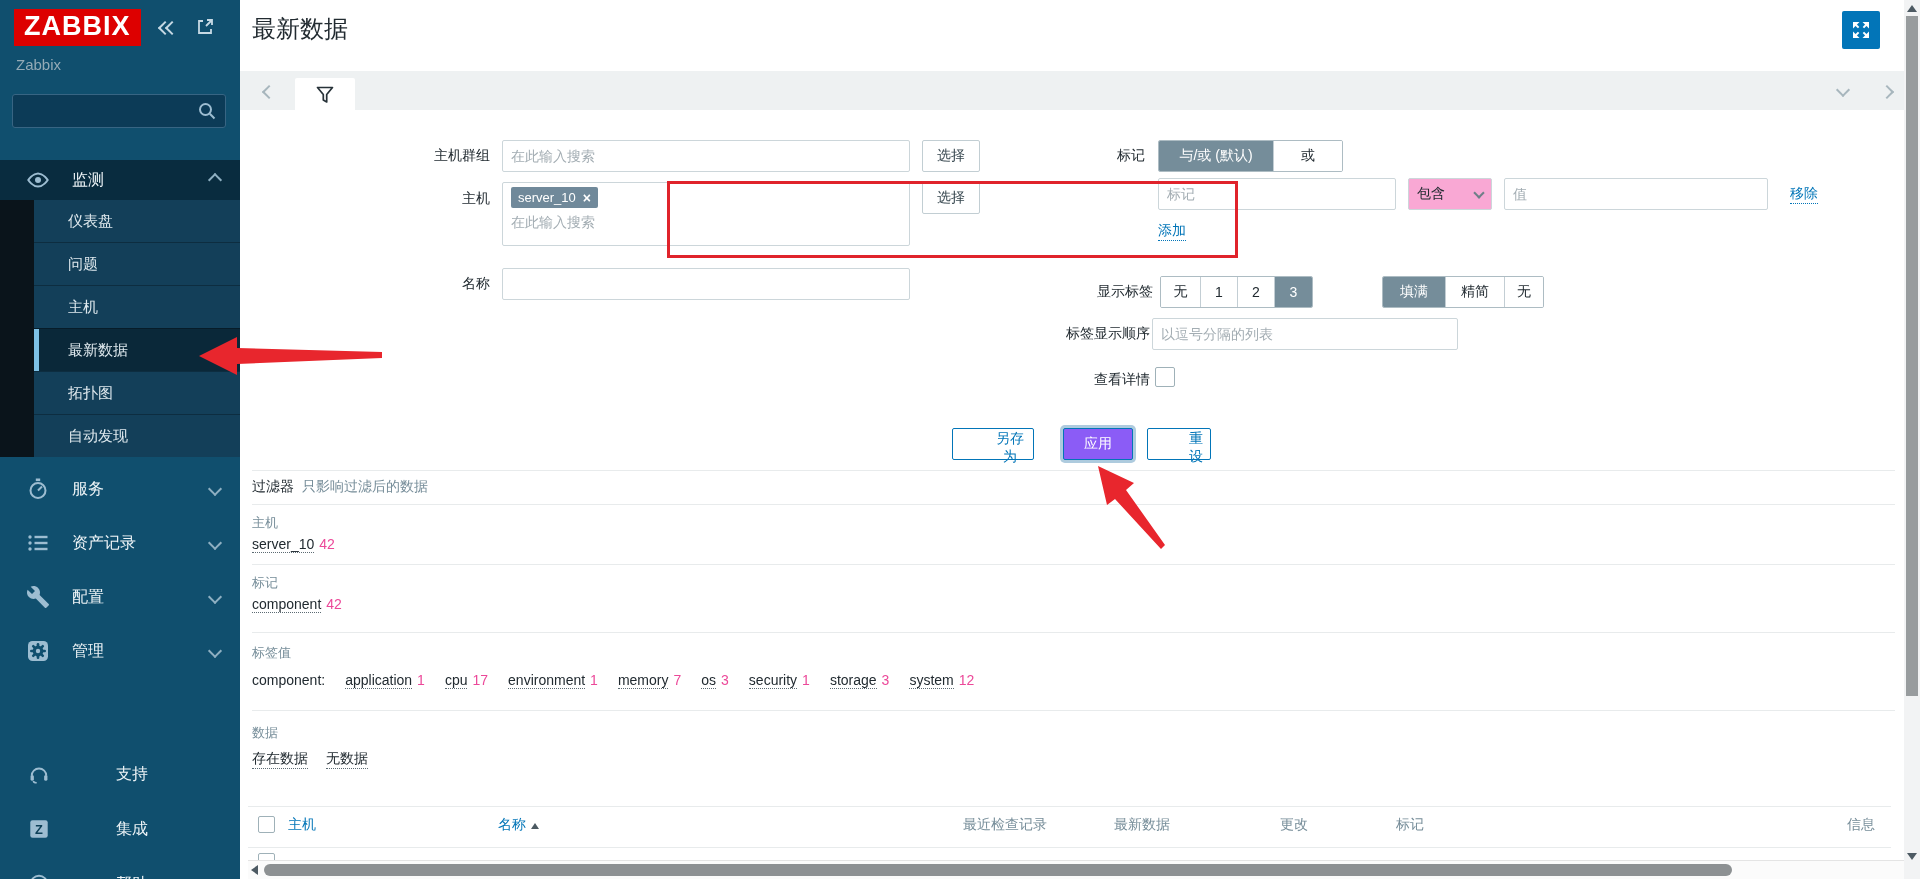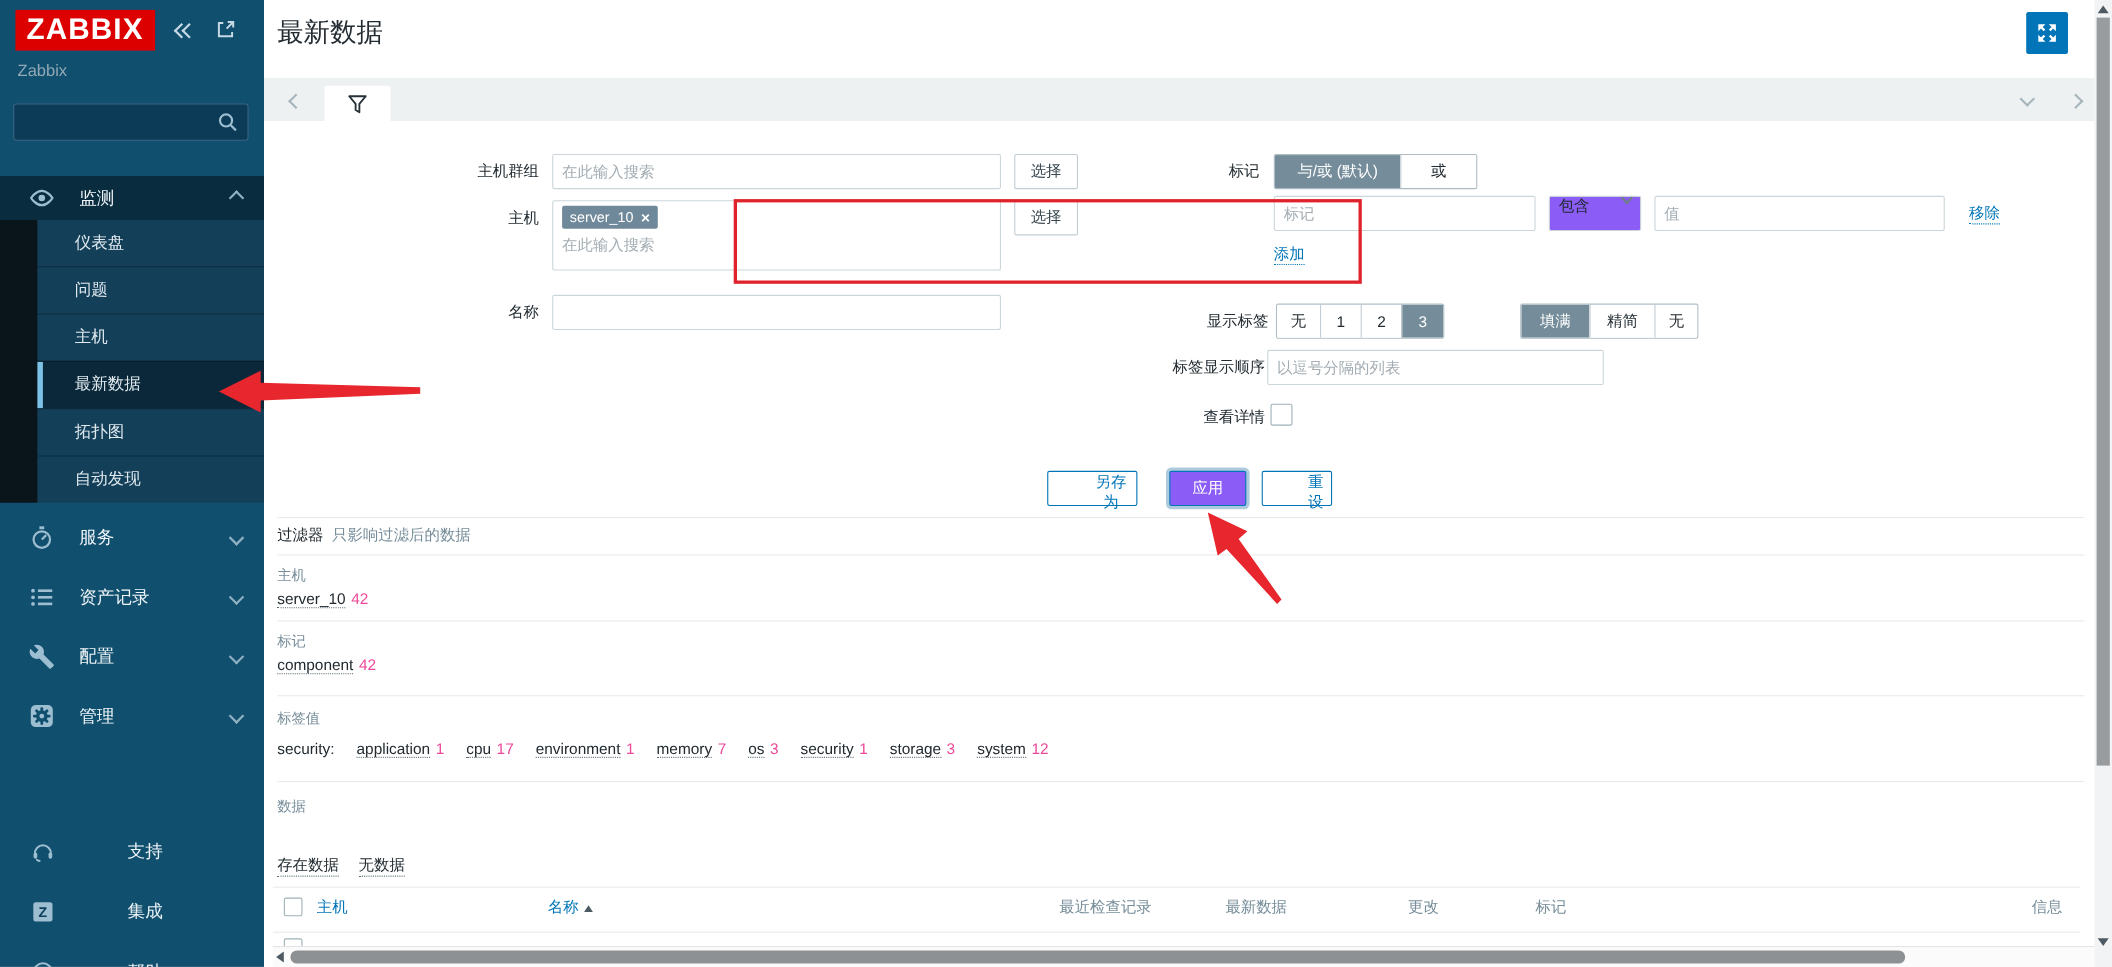--- a/index.html
+++ b/index.html
@@ -57,22 +57,22 @@
   .chip{display:inline-flex;align-items:center;background:#70899a;color:#fff;font-size:13px;
         border-radius:2px;padding:3px 7px;gap:7px;}
   .chip .x{font-weight:bold;cursor:pointer;font-size:14px;line-height:1;}
   .ms-ph{color:#a3adb3;margin-top:6px;}
   .seg{position:absolute;display:flex;height:32px;border:1px solid #adbcc3;border-radius:2px;
        overflow:hidden;box-sizing:border-box;}
   .seg span{display:flex;align-items:center;justify-content:center;background:#fff;color:#212a30;
             border-left:1px solid #c3ced4;cursor:pointer;font-size:14px;}
   .seg span:first-child{border-left:none;}
   .seg span.on{background:#758d9a;color:#fff;}
-  .sel-box{position:absolute;height:32px;border:1px solid #ccd6da;border-radius:2px;background:#8b5cf6;
-           box-sizing:border-box;display:flex;padding:0 8px;cursor:pointer;}
+  .sel-box{position:absolute;height:32px;border:1px solid #ccd6da;border-radius:2px;background:#f9a8d4;
+           box-sizing:border-box;display:flex;align-items:center;padding:0 8px;cursor:pointer;}
   .sel-box .cv{border-color:#6e7f88;margin-left:auto;margin-top:-3px;}
   .lnk{color:#0275b8;border-bottom:1px dotted #0275b8;cursor:pointer;text-decoration:none;}
   .chk{position:absolute;width:20px;height:20px;background:#fff;border:1px solid #9fb1b8;
        border-radius:2px;box-sizing:border-box;cursor:pointer;}
   .btn-line{position:absolute;height:32px;background:#fff;border:1px solid #0275b8;border-radius:2px;
             color:#0275b8;font-size:14px;cursor:pointer;font-family:inherit;padding-left:40px;}
   .btn-solid{position:absolute;height:32px;background:#8b5cf6;border:1px solid #0275b8;border-radius:2px;
              color:#fff;font-size:14px;cursor:pointer;box-shadow:0 0 0 3px #aecbde;font-family:inherit;}
   .hline{position:absolute;left:12px;width:1643px;height:1px;background:#e8ebec;}
   .sec-label{position:absolute;left:12px;color:#768d99;font-size:13px;}
@@ -330,34 +330,34 @@
   <div class="hline" style="top:564px;"></div>
 
   <div class="sec-label" style="top:574px;">标记</div>
   <div style="position:absolute;left:12px;top:596px;">
     <span class="dotted">component</span><span class="cnt">42</span>
   </div>
   <div class="hline" style="top:632px;"></div>
 
   <div class="sec-label" style="top:644px;">标签值</div>
   <div style="position:absolute;left:12px;top:672px;display:flex;gap:20px;">
-    <span>security:</span>
+    <span>component:</span>
     <span><span class="dotted">application</span><span class="cnt">1</span></span>
     <span><span class="dotted">cpu</span><span class="cnt">17</span></span>
     <span><span class="dotted">environment</span><span class="cnt">1</span></span>
     <span><span class="dotted">memory</span><span class="cnt">7</span></span>
     <span><span class="dotted">os</span><span class="cnt">3</span></span>
     <span><span class="dotted">security</span><span class="cnt">1</span></span>
     <span><span class="dotted">storage</span><span class="cnt">3</span></span>
     <span><span class="dotted">system</span><span class="cnt">12</span></span>
   </div>
   <div class="hline" style="top:710px;"></div>
 
   <div class="sec-label" style="top:724px;">数据</div>
-  <div style="position:absolute;left:12px;top:750px;display:flex;gap:18px;margin-top:28px;">
+  <div style="position:absolute;left:12px;top:750px;display:flex;gap:18px;">
     <span class="dotted">存在数据</span>
     <span class="dotted">无数据</span>
   </div>
 
   <div class="hline" style="top:806px;left:8px;"></div>
   <div style="position:absolute;left:0;top:812px;width:1664px;height:34px;">
     <div class="chk" style="left:18px;top:4px;width:17px;height:17px;"></div>
     <span class="th-link" style="position:absolute;left:48px;top:4px;">主机</span>
     <span style="position:absolute;left:258px;top:4px;"><span class="th-link">名称</span><span class="sortup"></span></span>
     <span class="th-gray" style="position:absolute;left:723px;top:4px;width:84px;text-align:right;">最近检查记录</span>

